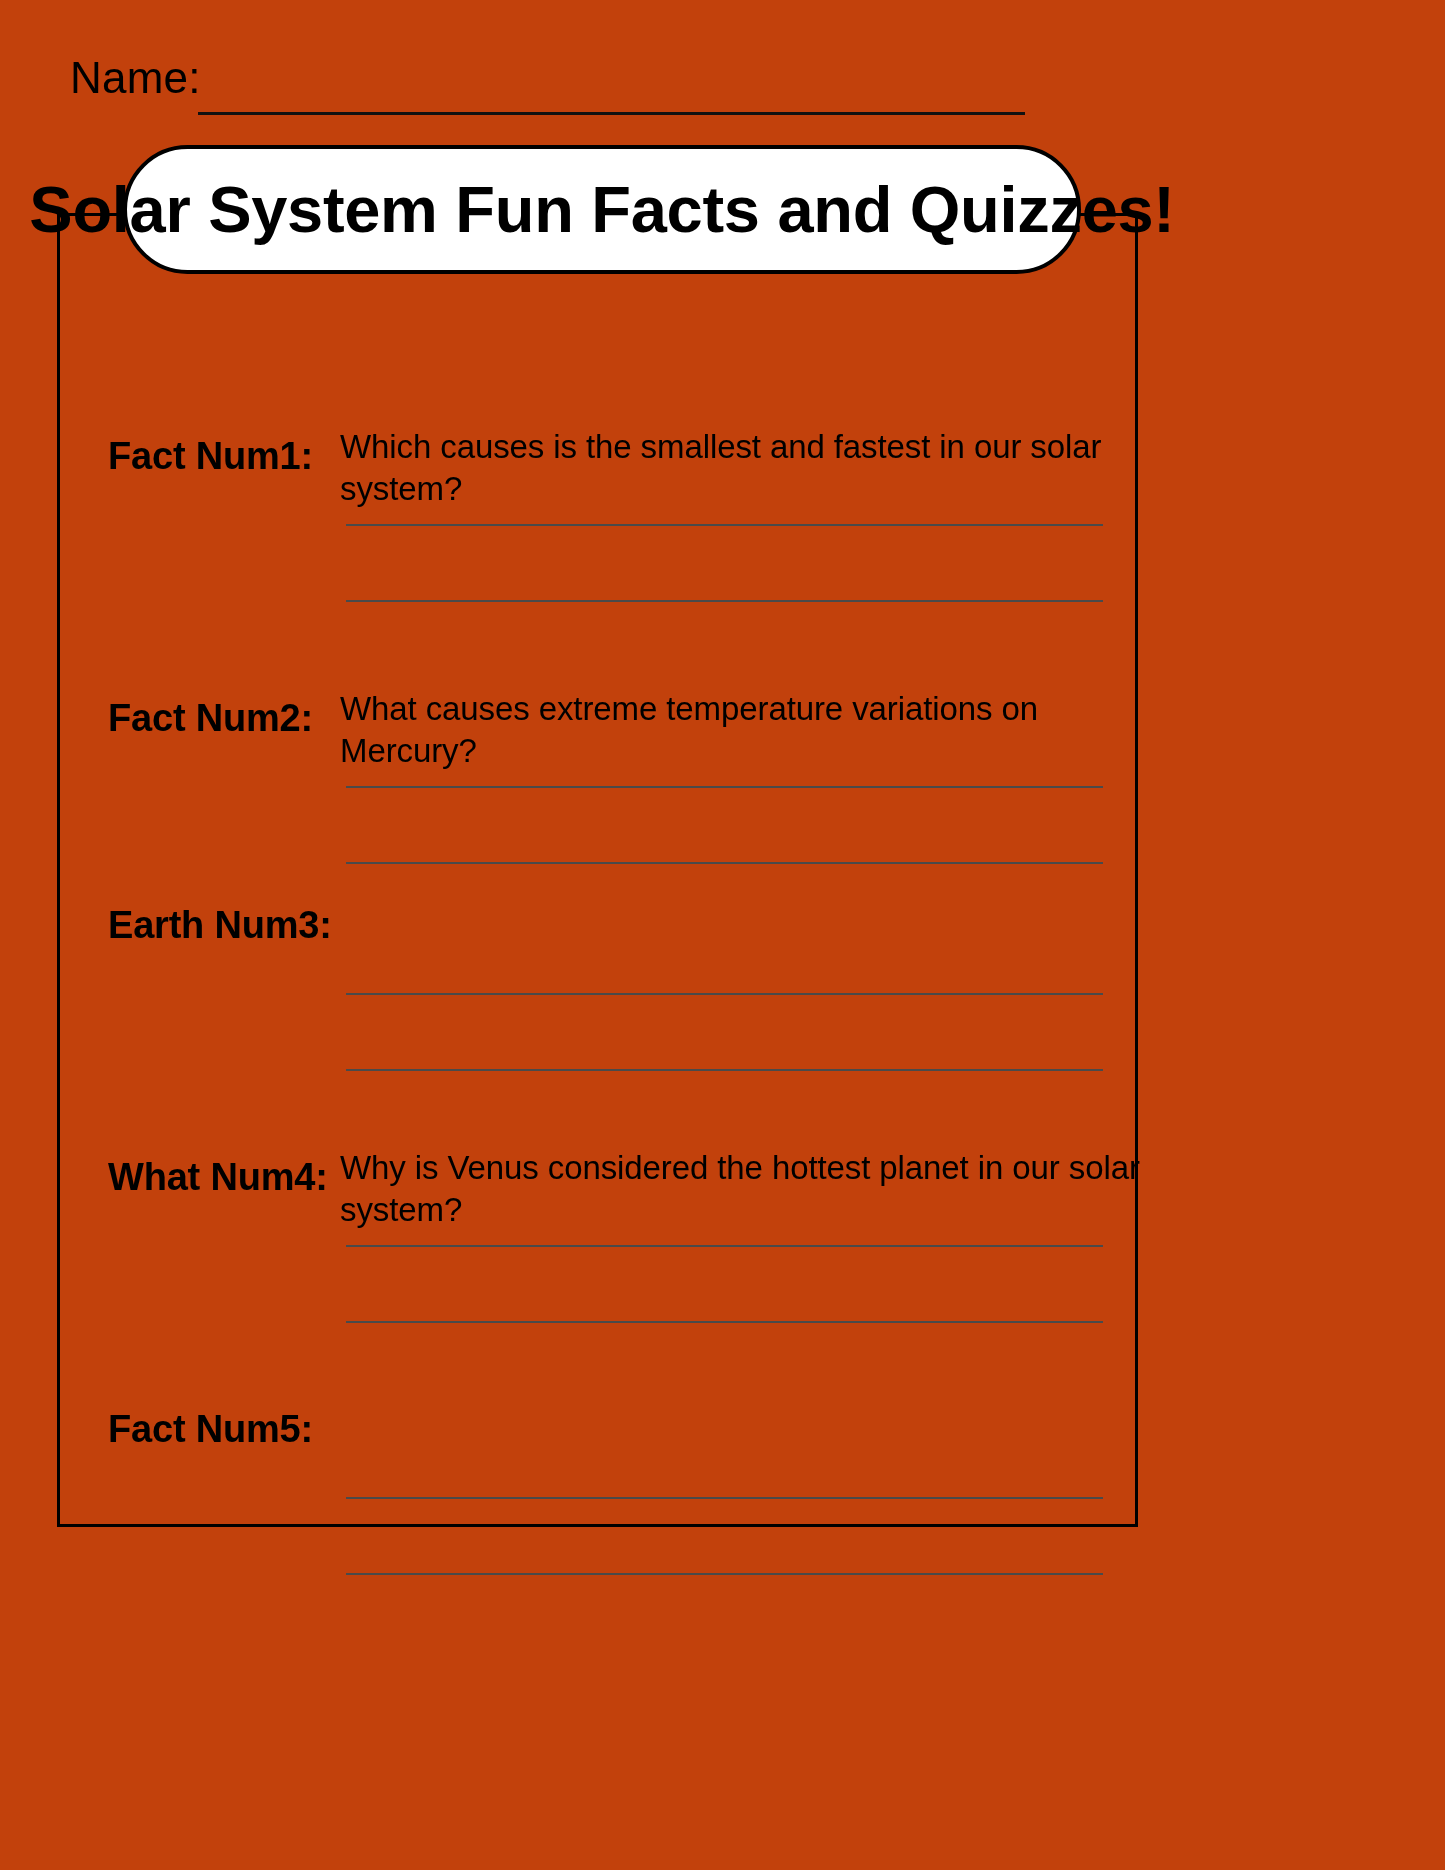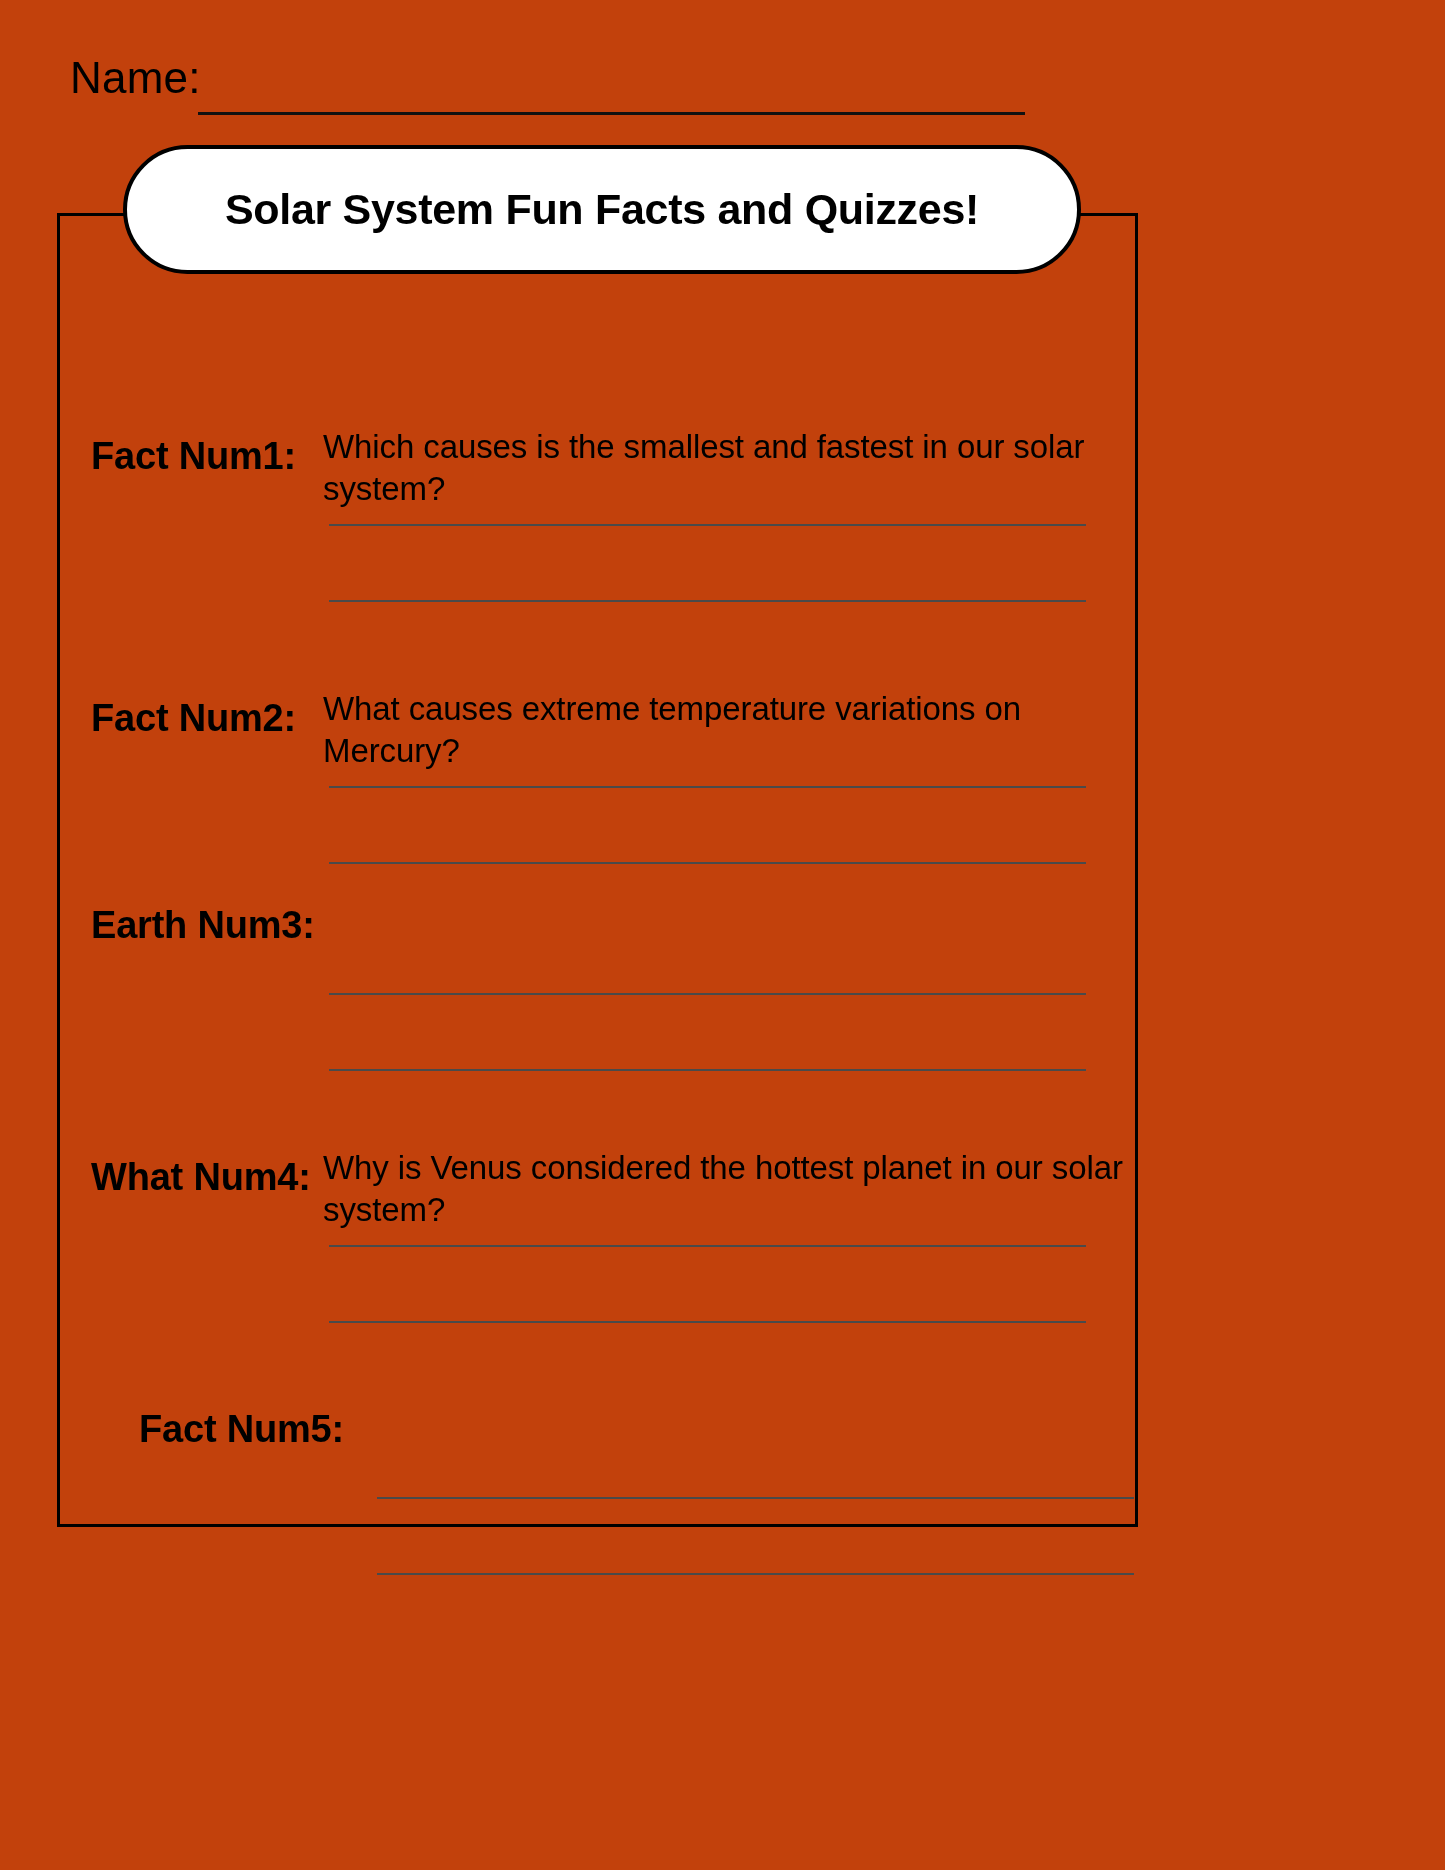--- a/index.html
+++ b/index.html
@@ -73,39 +73,39 @@
     border: 4px solid #000000;
     border-radius: 70px;
     background: #ffffff;
     box-sizing: border-box;
     display: flex;
     align-items: center;
     justify-content: center;
     z-index: 5;
   }
   .title-text {
-    font-size: 43px;
+    font-size: 65px;
     font-weight: 700;
     letter-spacing: -0.3px;
     white-space: nowrap;
     line-height: 1;
     color: #000;
   }
 
   
   .facts {
     position: absolute;
     left: 57px;
     top: 213px;
     width: 1081px;
     height: 1314px;
   }
   .fact-row {
     position: absolute;
-    left: 0;
+    left: 17px;
     width: 1081px;
     height: 237px;
   }
   .fact-label {
     position: absolute;
     left: 34px;
     top: 128px;
     width: 220px;
     font-size: 38px;
     font-weight: 700;
@@ -133,21 +133,21 @@
     border-bottom: 2px solid #4a4a4a;
   }
   .answer-line.l1 { top: 218px; }
   .answer-line.l2 { top: 294px; }
 
   
   .fact-row.r1 { top: 93px; }
   .fact-row.r2 { top: 355px; }
   .fact-row.r3 { top: 562px; }
   .fact-row.r4 { top: 814px; }
-  .fact-row.r5 { top: 1066px; margin-left: 48px; }
+  .fact-row.r5 { top: 1066px; }
 </style>
 </head>
 <body>
 
 <div class="page">
 
   <div class="name-row">
     <div class="name-label">Name:</div>
     <div class="name-line"></div>
   </div>

